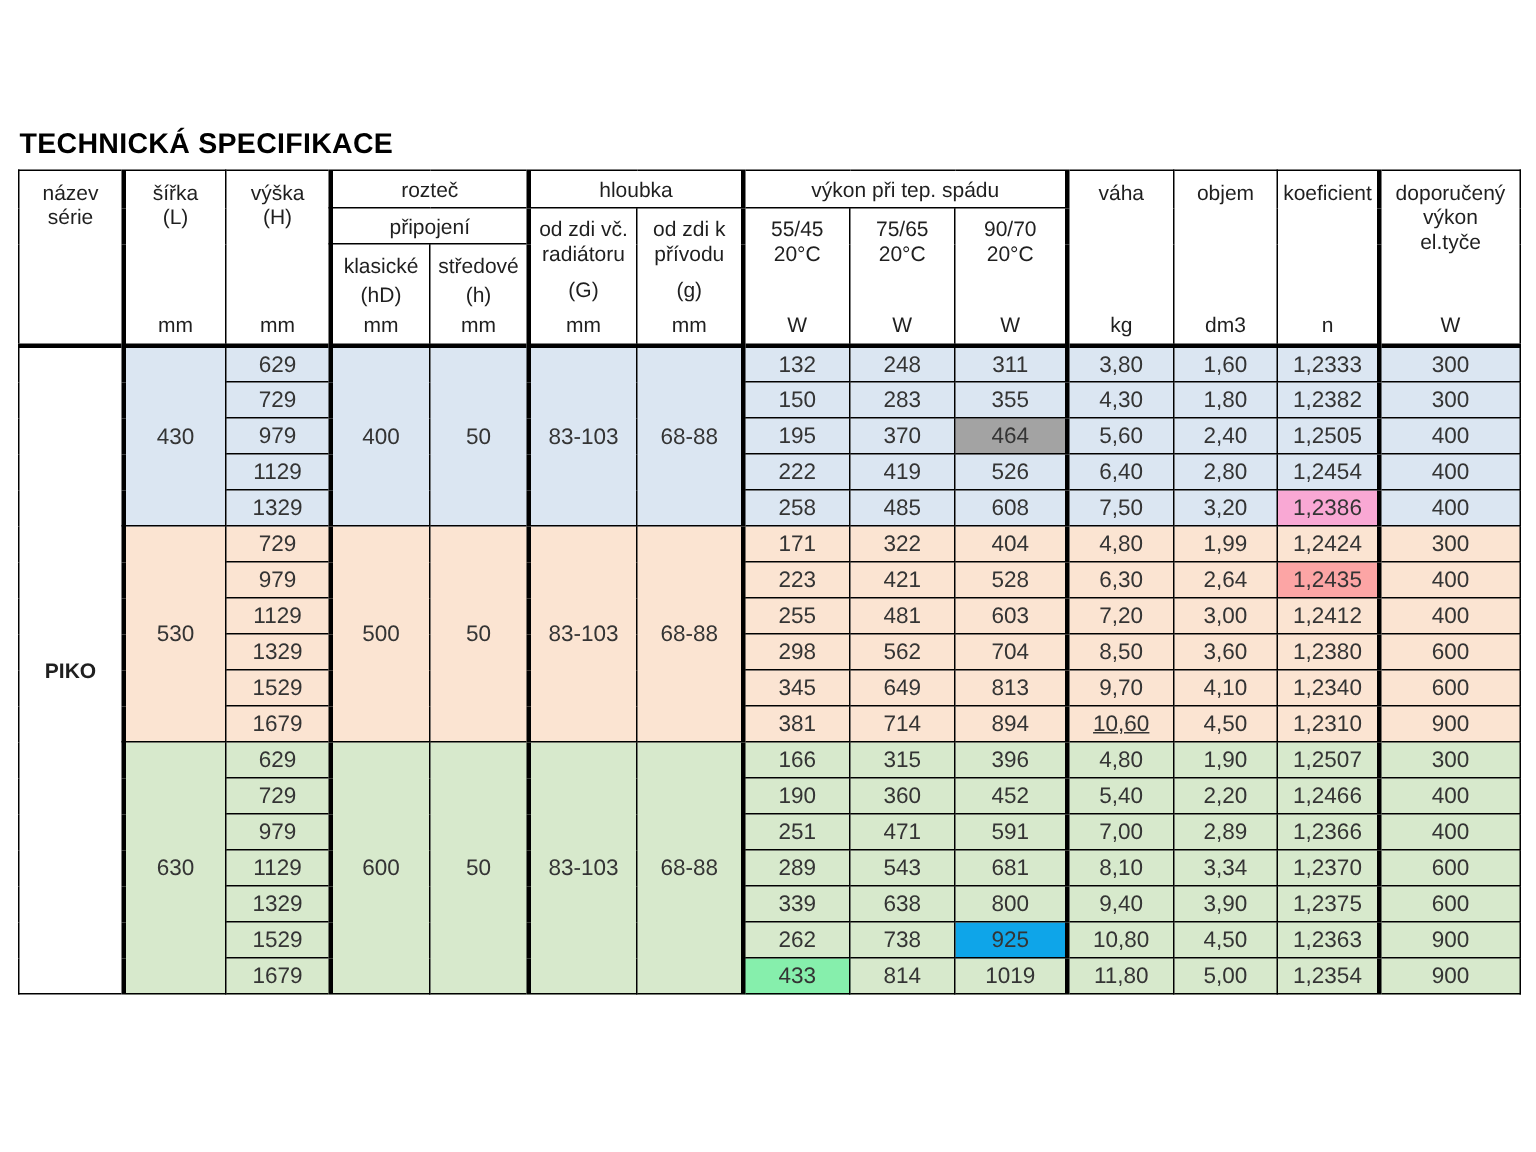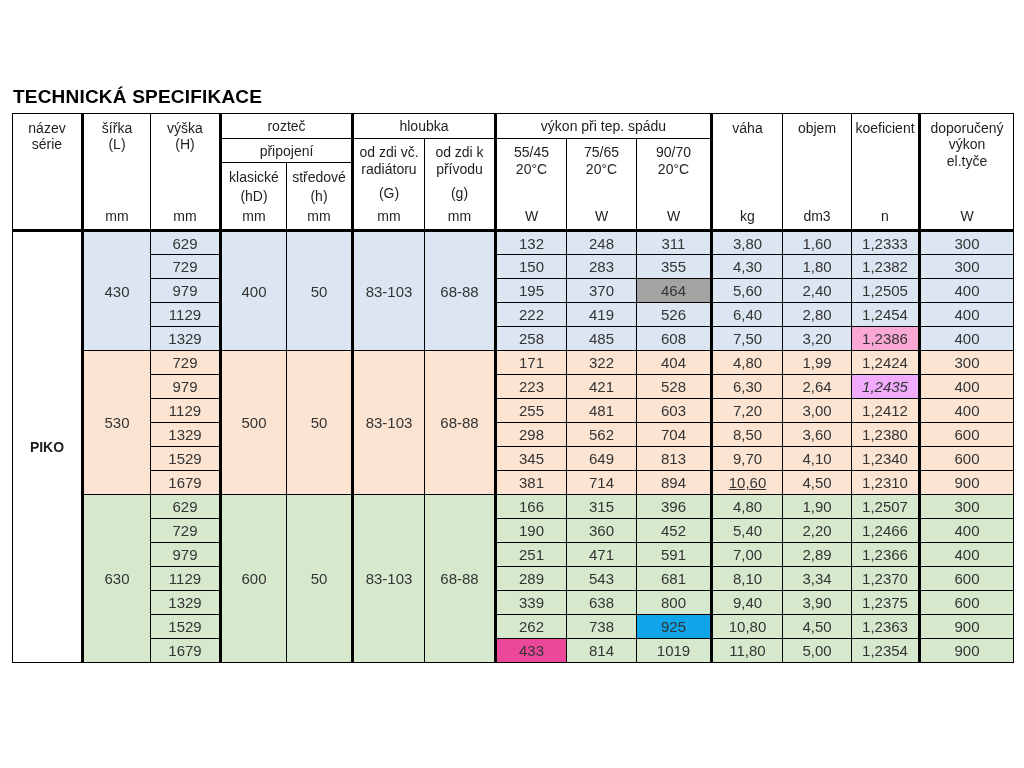--- a/index.html
+++ b/index.html
@@ -250,21 +250,21 @@
           <td class="bR" style="background: rgb(251, 228, 210);">1,2424</td>
           <td style="background: rgb(251, 228, 210);">300</td>
         </tr>
         <tr>
           <td class="bR" style="background: rgb(251, 228, 210);">979</td>
           <td style="background: rgb(251, 228, 210);">223</td>
           <td style="background: rgb(251, 228, 210); text-align: center;">421</td>
           <td class="bR" style="background: rgb(251, 228, 210);">528</td>
           <td style="background: rgb(251, 228, 210);">6,30</td>
           <td style="background: rgb(251, 228, 210);">2,64</td>
-          <td class="bR" style="background: #f0abfc; font-style: italic;">1,2435</td>
+          <td class="bR" style="background: #fca5a5;">1,2435</td>
           <td style="background: rgb(251, 228, 210);">400</td>
         </tr>
         <tr>
           <td class="bR" style="background: rgb(251, 228, 210);">1129</td>
           <td style="background: rgb(251, 228, 210);">255</td>
           <td style="background: rgb(251, 228, 210);">481</td>
           <td class="bR" style="background: rgb(251, 228, 210);">603</td>
           <td style="background: rgb(251, 228, 210);">7,20</td>
           <td style="background: rgb(251, 228, 210);">3,00</td>
           <td class="bR" style="background: rgb(251, 228, 210);">1,2412</td>
@@ -360,21 +360,21 @@
           <td style="background: rgb(215, 233, 204);">262</td>
           <td style="background: rgb(215, 233, 204);">738</td>
           <td class="bR" style="background: #0ea5e9;">925</td>
           <td style="background: rgb(215, 233, 204);">10,80</td>
           <td style="background: rgb(215, 233, 204);">4,50</td>
           <td class="bR" style="background: rgb(215, 233, 204);">1,2363</td>
           <td style="background: rgb(215, 233, 204);">900</td>
         </tr>
         <tr>
           <td class="bR" style="background: rgb(215, 233, 204);">1679</td>
-          <td style="background: #ec4899; margin-left: 20px;">433</td>
+          <td style="background: #86efac; margin-left: 20px;">433</td>
           <td style="background: rgb(215, 233, 204);">814</td>
           <td class="bR" style="background: rgb(215, 233, 204);">1019</td>
           <td style="background: rgb(215, 233, 204);">11,80</td>
           <td style="background: rgb(215, 233, 204);">5,00</td>
           <td class="bR" style="background: rgb(215, 233, 204);">1,2354</td>
           <td style="background: rgb(215, 233, 204);">900</td>
         </tr>
       </tbody>
   </table>
 </div>

